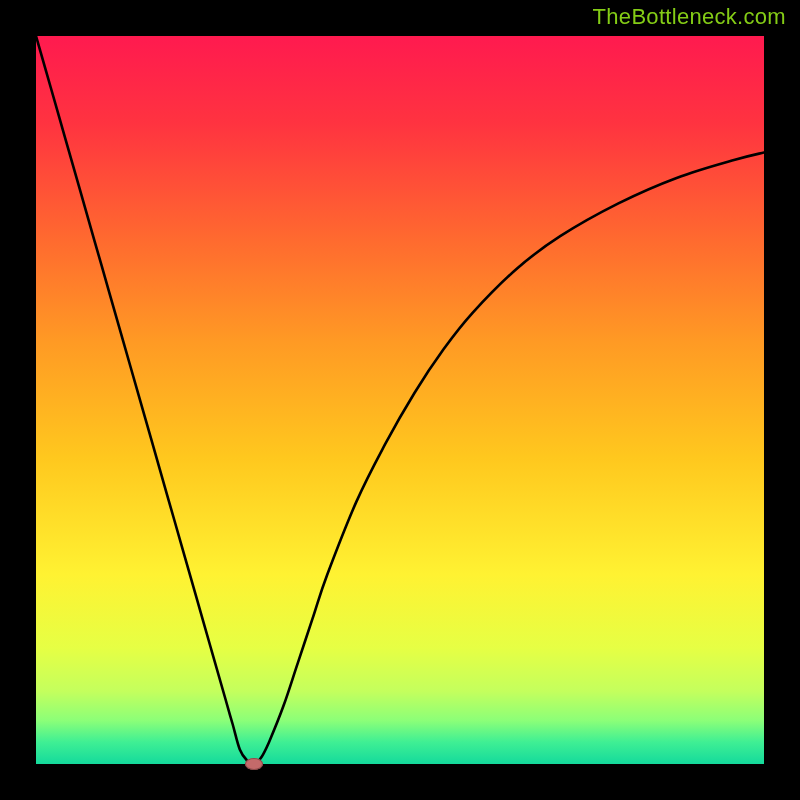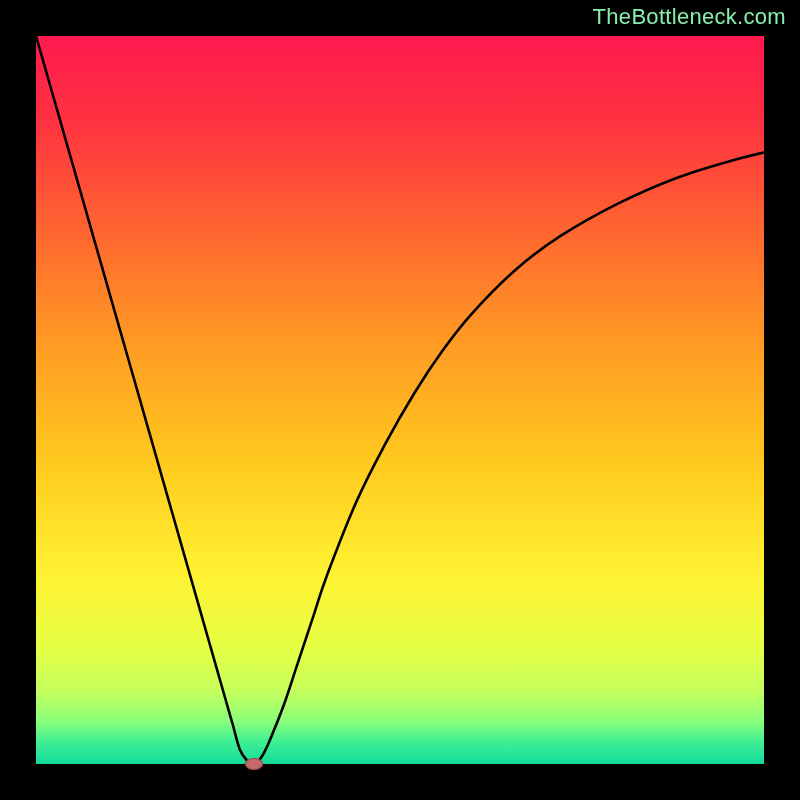--- a/index.html
+++ b/index.html
@@ -43,21 +43,21 @@
   }
   .marker {
     position: absolute;
     border-radius: 50%;
     transform: translate(-50%, -50%);
   }
   .watermark {
     position: absolute;
     top: 4px;
     right: 14px;
-    color: #86efac;
+    color: #84cc16;
     font-size: 22px;
     font-weight: 500;
     letter-spacing: 0.3px;
     pointer-events: none;
     user-select: none;
   }
 </style>
 </head>
 <body>
 

